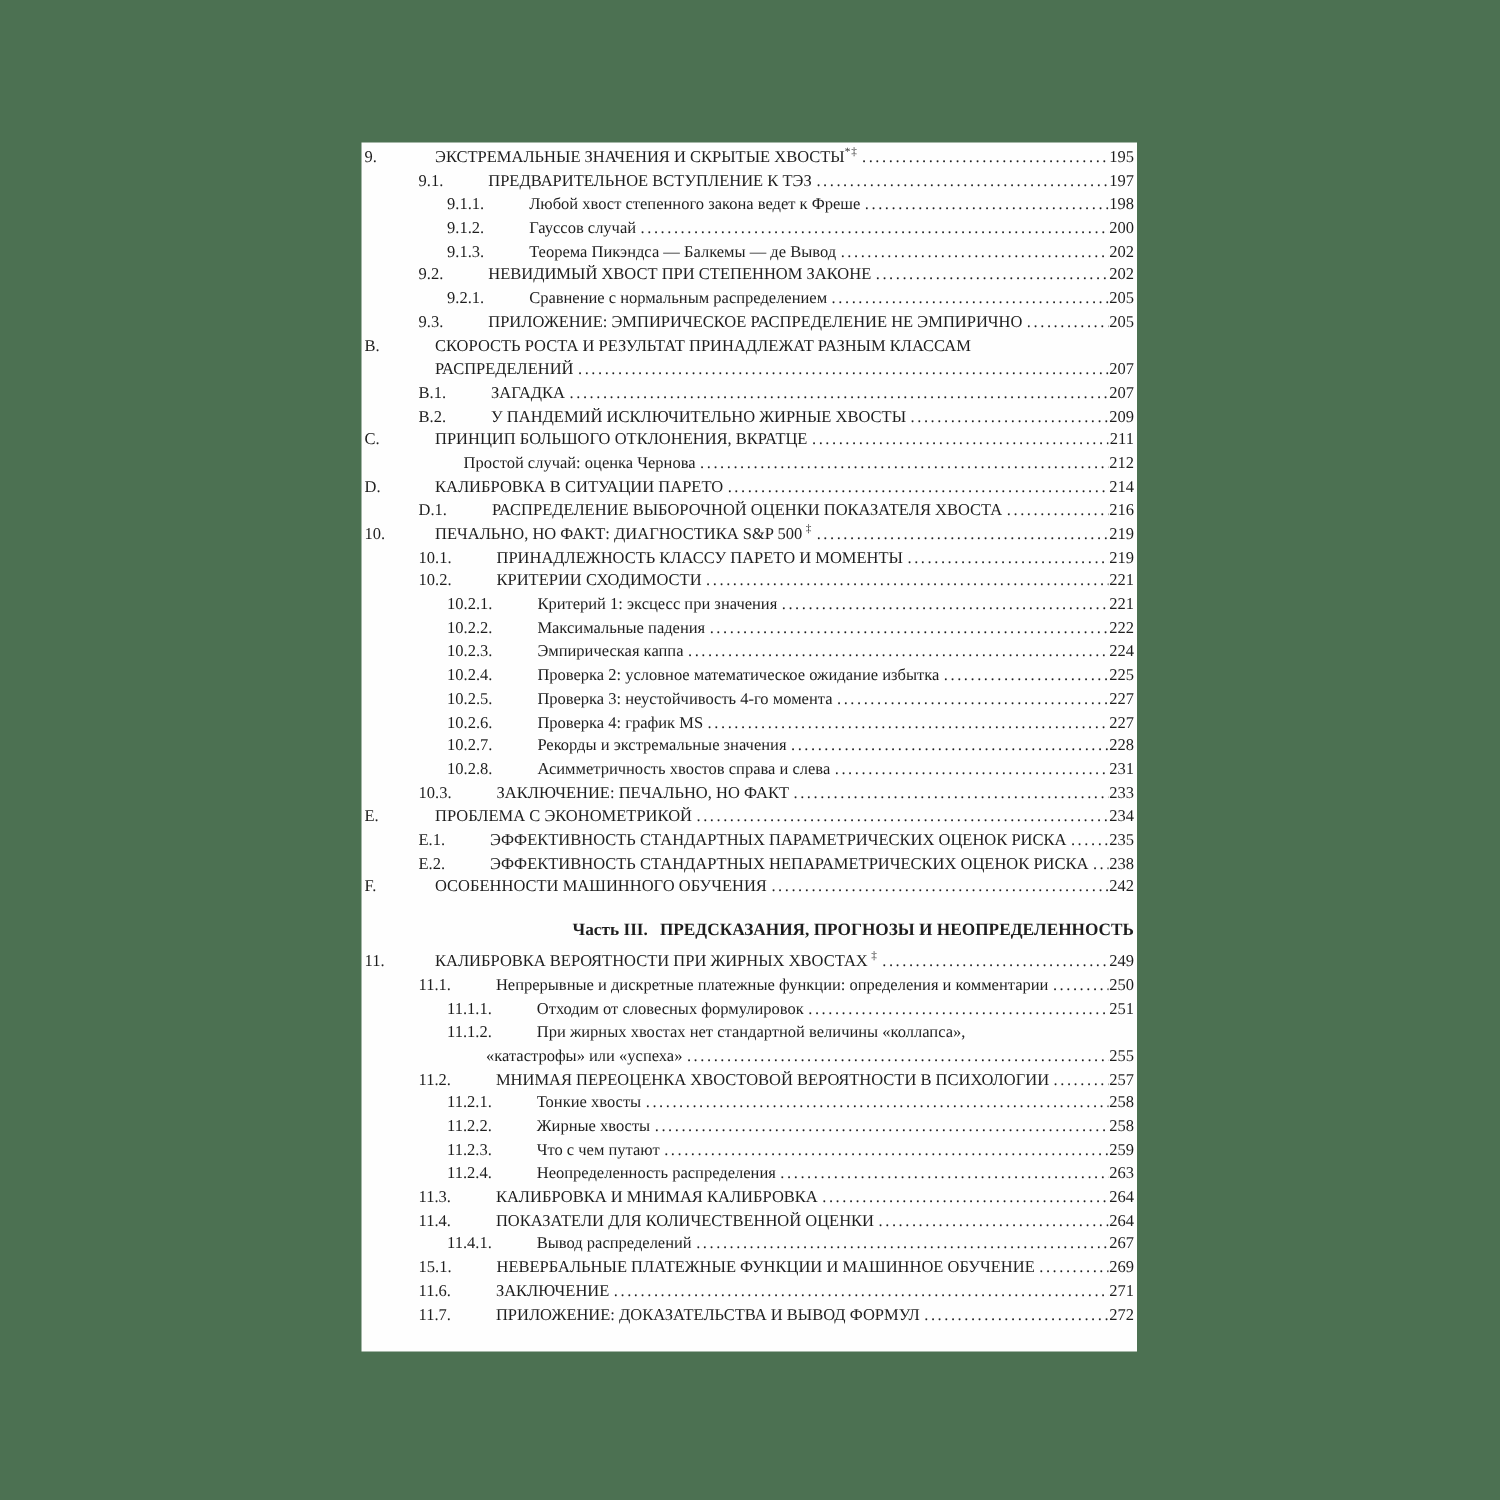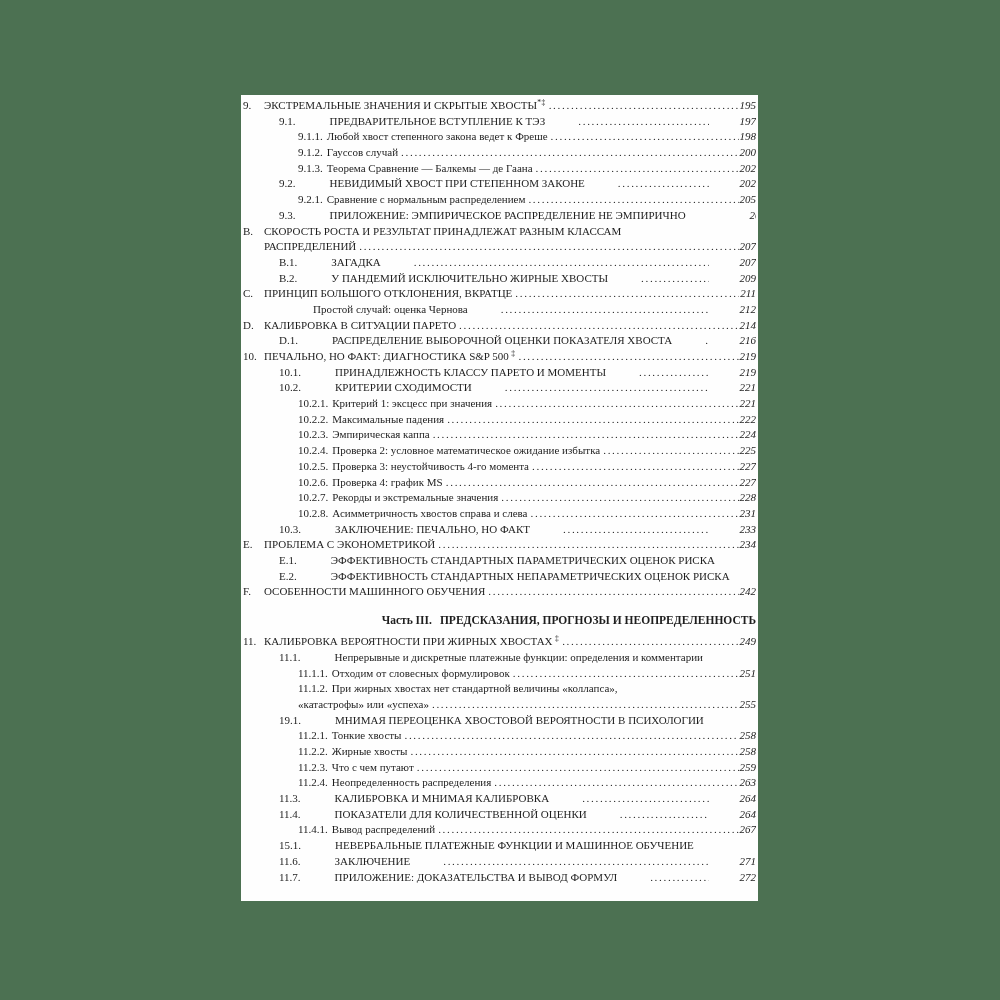--- a/index.html
+++ b/index.html
@@ -14,31 +14,31 @@
     background:#fefefe; color:#1e1e1e;
     font-size:11px;
   }
   .row {
     display:flex; align-items:baseline;
     height:15.7px; line-height:15.7px;
     white-space:nowrap; overflow:hidden;
   }
   .row .num  { flex:0 0 auto; }
   .lvl0 > .num { flex:0 0 21px; }
-  .lvl1 { padding-left:36px;gap:30px; }
+  .lvl1 { padding-left:36px; }
   .lvl2 { padding-left:55px; }
   .lvl1 > .num, .lvl2 > .num { margin-right:4px; }
   .lvl0.cont { padding-left:21px;align-items:center; }
-  .txt { flex:0 0 auto; }
+  .txt { flex:0 0 auto;margin-left:26px; }
   .leader { flex:1 1 0; min-width:0; overflow:hidden; margin:0 1px 0 3px; }
   .leader::before {
     content:"...................................................................................................................................................................";
     letter-spacing:1.7px;
   }
-  .pg { flex:0 0 auto; text-align:right;font-style:italic; }
+  .pg { flex:0 0 auto; text-align:right; }
   sup.fm { font-size:7.5px; line-height:0; vertical-align:4.5px; letter-spacing:0.5px; }
   .part {
     height:15.7px; line-height:15.7px; margin:12.5px 0 6px;
     text-align:right; font-weight:bold; font-size:11.5px;
   }
   .part .plabel { margin-right:8px; }
 </style>
 </head>
 <body style="background: rgb(76, 113, 82);">
 
@@ -62,21 +62,21 @@
     <span class="pg">198</span>
   </div>
     <div class="row lvl2">
     <span class="num">9.1.2.</span>
     <span class="txt"><span class="txt-main">Гауссов случай</span></span>
     <span class="leader"></span>
     <span class="pg">200</span>
   </div>
     <div class="row lvl2">
     <span class="num">9.1.3.</span>
-    <span class="txt"><span class="txt-main">Теорема Сравнение — Балкемы — де Гаана</span></span>
+    <span class="txt"><span class="txt-main">Теорема Пикэндса — Балкемы — де Вывод</span></span>
     <span class="leader"></span>
     <span class="pg">202</span>
   </div>
     <div class="row lvl1">
     <span class="num">9.2.</span>
     <span class="txt"><span class="txt-main">НЕВИДИМЫЙ ХВОСТ ПРИ СТЕПЕННОМ ЗАКОНЕ</span></span>
     <span class="leader"></span>
     <span class="pg">202</span>
   </div>
     <div class="row lvl2">
@@ -260,21 +260,21 @@
     <span class="txt"><span class="txt-main">При жирных хвостах нет стандартной величины «коллапса»,</span></span>
 
   </div>
     <div class="row lvl2 cont">
 
     <span class="txt"><span class="txt-main">«катастрофы» или «успеха»</span></span>
     <span class="leader"></span>
     <span class="pg">255</span>
   </div>
     <div class="row lvl1">
-    <span class="num">19.1.</span>
+    <span class="num">11.2.</span>
     <span class="txt"><span class="txt-main">МНИМАЯ ПЕРЕОЦЕНКА ХВОСТОВОЙ ВЕРОЯТНОСТИ В ПСИХОЛОГИИ</span></span>
     <span class="leader"></span>
     <span class="pg">257</span>
   </div>
     <div class="row lvl2">
     <span class="num">11.2.1.</span>
     <span class="txt"><span class="txt-main">Тонкие хвосты</span></span>
     <span class="leader"></span>
     <span class="pg">258</span>
   </div>

